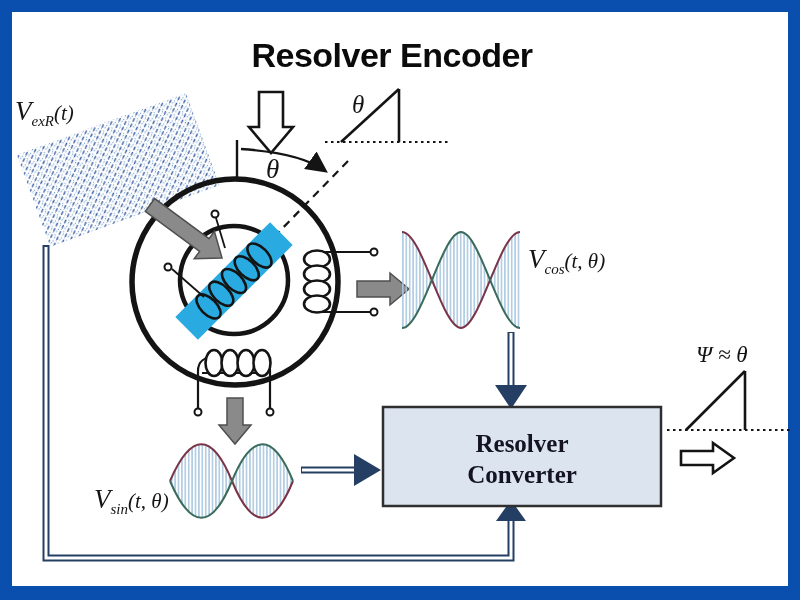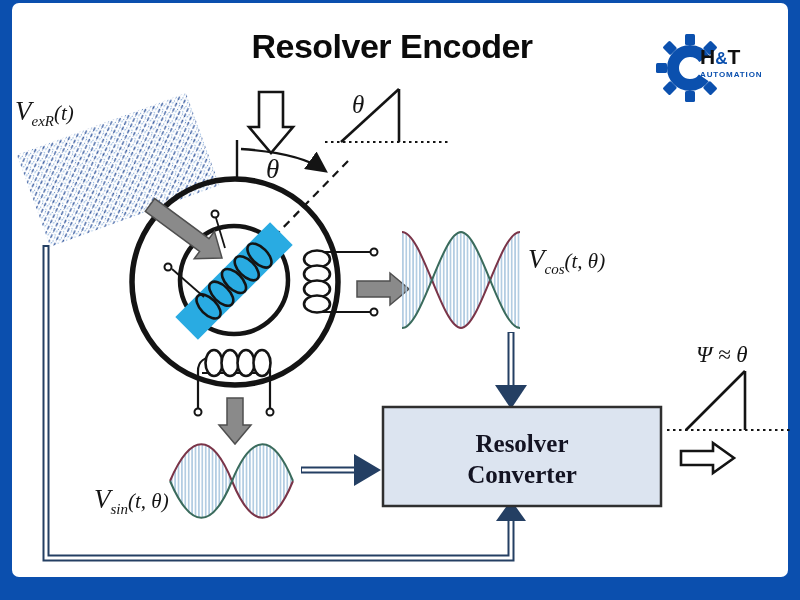--- a/index.html
+++ b/index.html
@@ -1,18 +1,18 @@
 <!DOCTYPE html>
 <html><head>
 <meta charset="utf-8">
 <style>
   html,body{margin:0;padding:0;background:#ffffff;}
   .frame{position:relative;width:800px;height:600px;background:#0b4fae;overflow:hidden;
          font-family:"Liberation Sans",sans-serif;}
-  .content{position:absolute;left:12px;top:3px;width:776px;height:574px;background:#ffffff;border-radius:7px;}
+  .content{position:absolute;left:12px;top:12px;width:776px;height:574px;background:#ffffff;}
   .title{position:absolute;top:24px;left:0;width:760px;text-align:center;
          font:700 34px "Liberation Sans",sans-serif;color:#0b0b0b;letter-spacing:-0.5px;}
   .diagram{position:absolute;left:0;top:0;}
   .logo{position:absolute;left:648px;top:14px;width:145px;height:100px;}
   .logo svg{position:absolute;left:6px;top:18px;}
   .logo-main{position:absolute;left:52px;top:31px;font:700 21px "Liberation Sans",sans-serif;color:#101010;}
   .logo-main .amp{color:#0b50ae;font-size:17px;}
   .logo-sub{position:absolute;left:52px;top:56px;font:700 8px "Liberation Sans",sans-serif;
             color:#0b50ae;letter-spacing:0.9px;}
   text{font-family:"Liberation Serif",serif;}
@@ -20,36 +20,20 @@
   .boxlabel{font:700 25px "Liberation Serif",serif;fill:#131322;}
 </style>
 </head>
 <body>
 
 <div class="frame">
   <div class="content">
     <div class="title">Resolver Encoder</div>
   </div>
 
-  <div class="logo">
-    <svg width="72" height="72" viewBox="0 0 72 72">
-      <g fill="#0b50ae">
-        <rect x="31" y="2" width="10" height="11" rx="1.5" transform="rotate(0 36 36)"></rect>
-        <rect x="31" y="2" width="10" height="11" rx="1.5" transform="rotate(45 36 36)"></rect>
-        <rect x="31" y="2" width="10" height="11" rx="1.5" transform="rotate(135 36 36)"></rect>
-        <rect x="31" y="2" width="10" height="11" rx="1.5" transform="rotate(180 36 36)"></rect>
-        <rect x="31" y="2" width="10" height="11" rx="1.5" transform="rotate(225 36 36)"></rect>
-        <rect x="31" y="2" width="10" height="11" rx="1.5" transform="rotate(270 36 36)"></rect>
-        <rect x="31" y="2" width="10" height="11" rx="1.5" transform="rotate(315 36 36)"></rect>
-      </g>
-      <circle cx="36" cy="36" r="17" fill="none" stroke="#0b50ae" stroke-width="12" stroke-dasharray="86 21" stroke-dashoffset="-10.5"></circle>
-    </svg>
-    <div class="logo-main"><span>H</span><span class="amp">&amp;</span><span>T</span></div>
-    <div class="logo-sub">AUTOMATION</div>
-  </div>
 
   <svg class="diagram" width="800" height="600" viewBox="0 0 800 600">
     <defs>
       <pattern id="hatch" patternUnits="userSpaceOnUse" width="9" height="9">
         <line x1="0" y1="9" x2="9" y2="0" stroke="#33589e" stroke-width="1.3" stroke-dasharray="4 2"></line>
         <line x1="-1" y1="5" x2="5" y2="-1" stroke="#8fb3dd" stroke-width="1.1" stroke-dasharray="3 2"></line>
         <line x1="4" y1="10" x2="10" y2="4" stroke="#6b93c9" stroke-width="1" stroke-dasharray="3 2"></line>
       </pattern>
       <pattern id="carrier" patternUnits="userSpaceOnUse" width="3.4" height="8">
         <line x1="1.7" y1="0" x2="1.7" y2="8" stroke-width="1.5" stroke="#a9c6de"></line>

